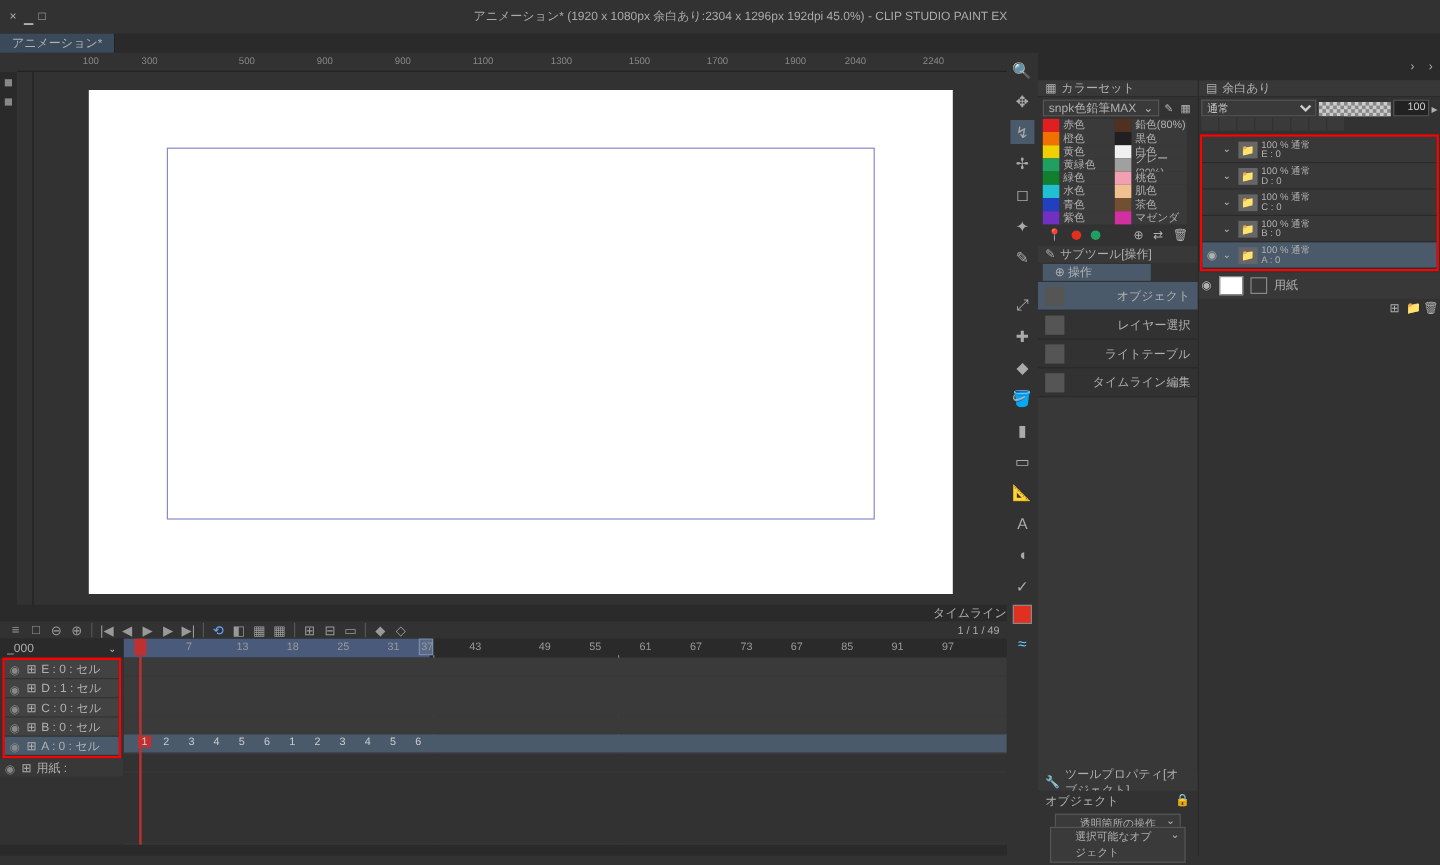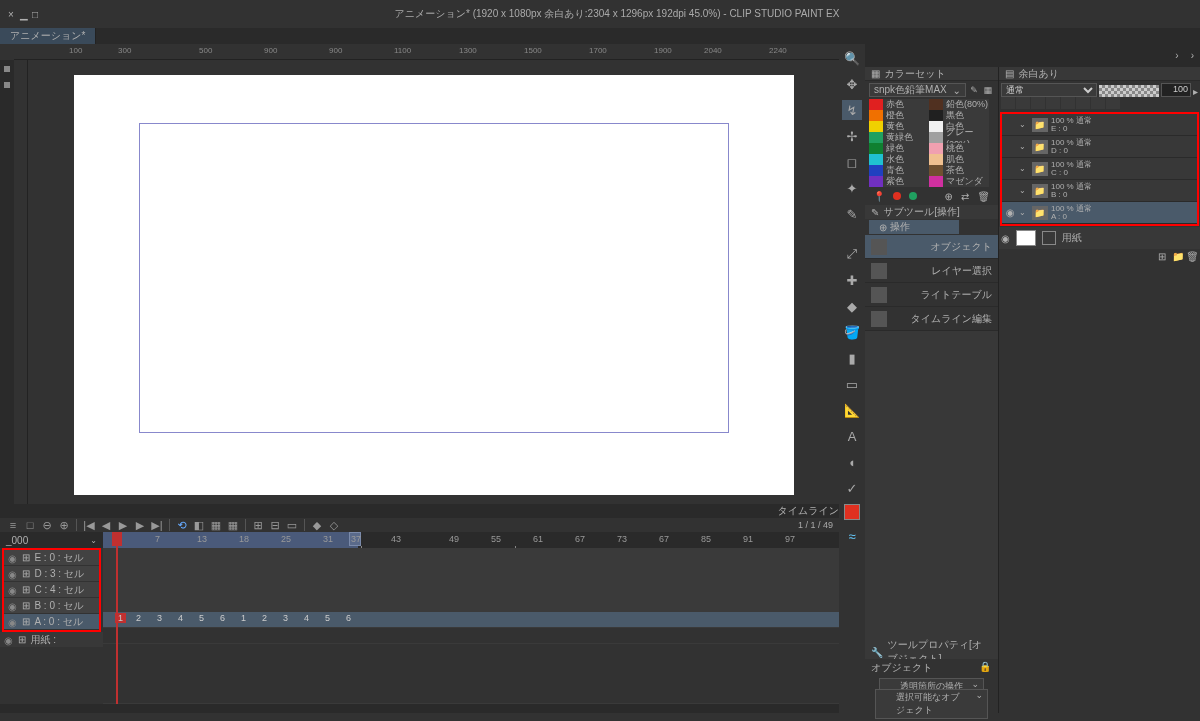--- a/index.html
+++ b/index.html
@@ -186,26 +186,26 @@
       </div>
       <div class="tl-red-box">
         <div class="track">
                 <span class="vis">◉</span>
                 <span>⊞</span>
                 <span>E : 0 : セル</span>
               </div>
         <div class="track">
                 <span class="vis">◉</span>
                 <span>⊞</span>
-                <span>D : 3 : セル</span>
+                <span>D : 1 : セル</span>
               </div>
         <div class="track">
                 <span class="vis">◉</span>
                 <span>⊞</span>
-                <span>C : 4 : セル</span>
+                <span>C : 0 : セル</span>
               </div>
         <div class="track">
                 <span class="vis">◉</span>
                 <span>⊞</span>
                 <span>B : 0 : セル</span>
               </div>
         <div class="track active">
                 <span class="vis">◉</span>
                 <span>⊞</span>
                 <span>A : 0 : セル</span>

